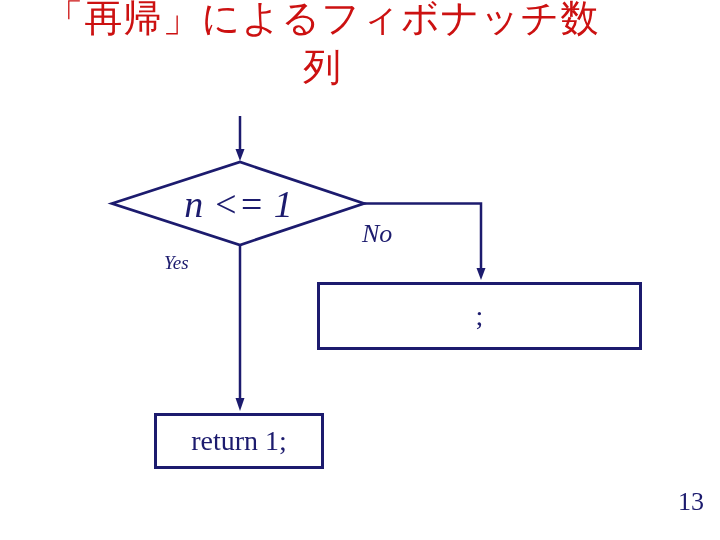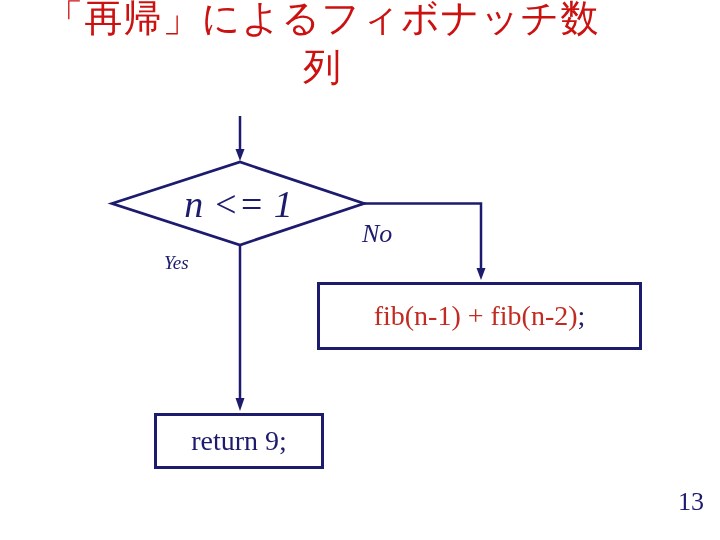--- a/index.html
+++ b/index.html
@@ -68,22 +68,22 @@
     <polygon points="235.5,398 244.5,398 240,411" fill="#1c1b6e"></polygon>
   </svg>
 
   <div class="flow-text decision-label">n &lt;= 1</div>
 
   <div class="flow-text no-label">No</div>
 
   <div class="flow-text yes-label">Yes</div>
 
   <div class="flow-box no-box">
-    <span class="code-red">fib(n-1) + fib(n-2)</span><span>;</span>
+    <span>;</span>
   </div>
 
   <div class="flow-box yes-box">
-    <span>return 9;</span>
+    <span>return 1;</span>
   </div>
 
   <div class="page-number">13</div>
 
 </div>
 
 </body></html>

